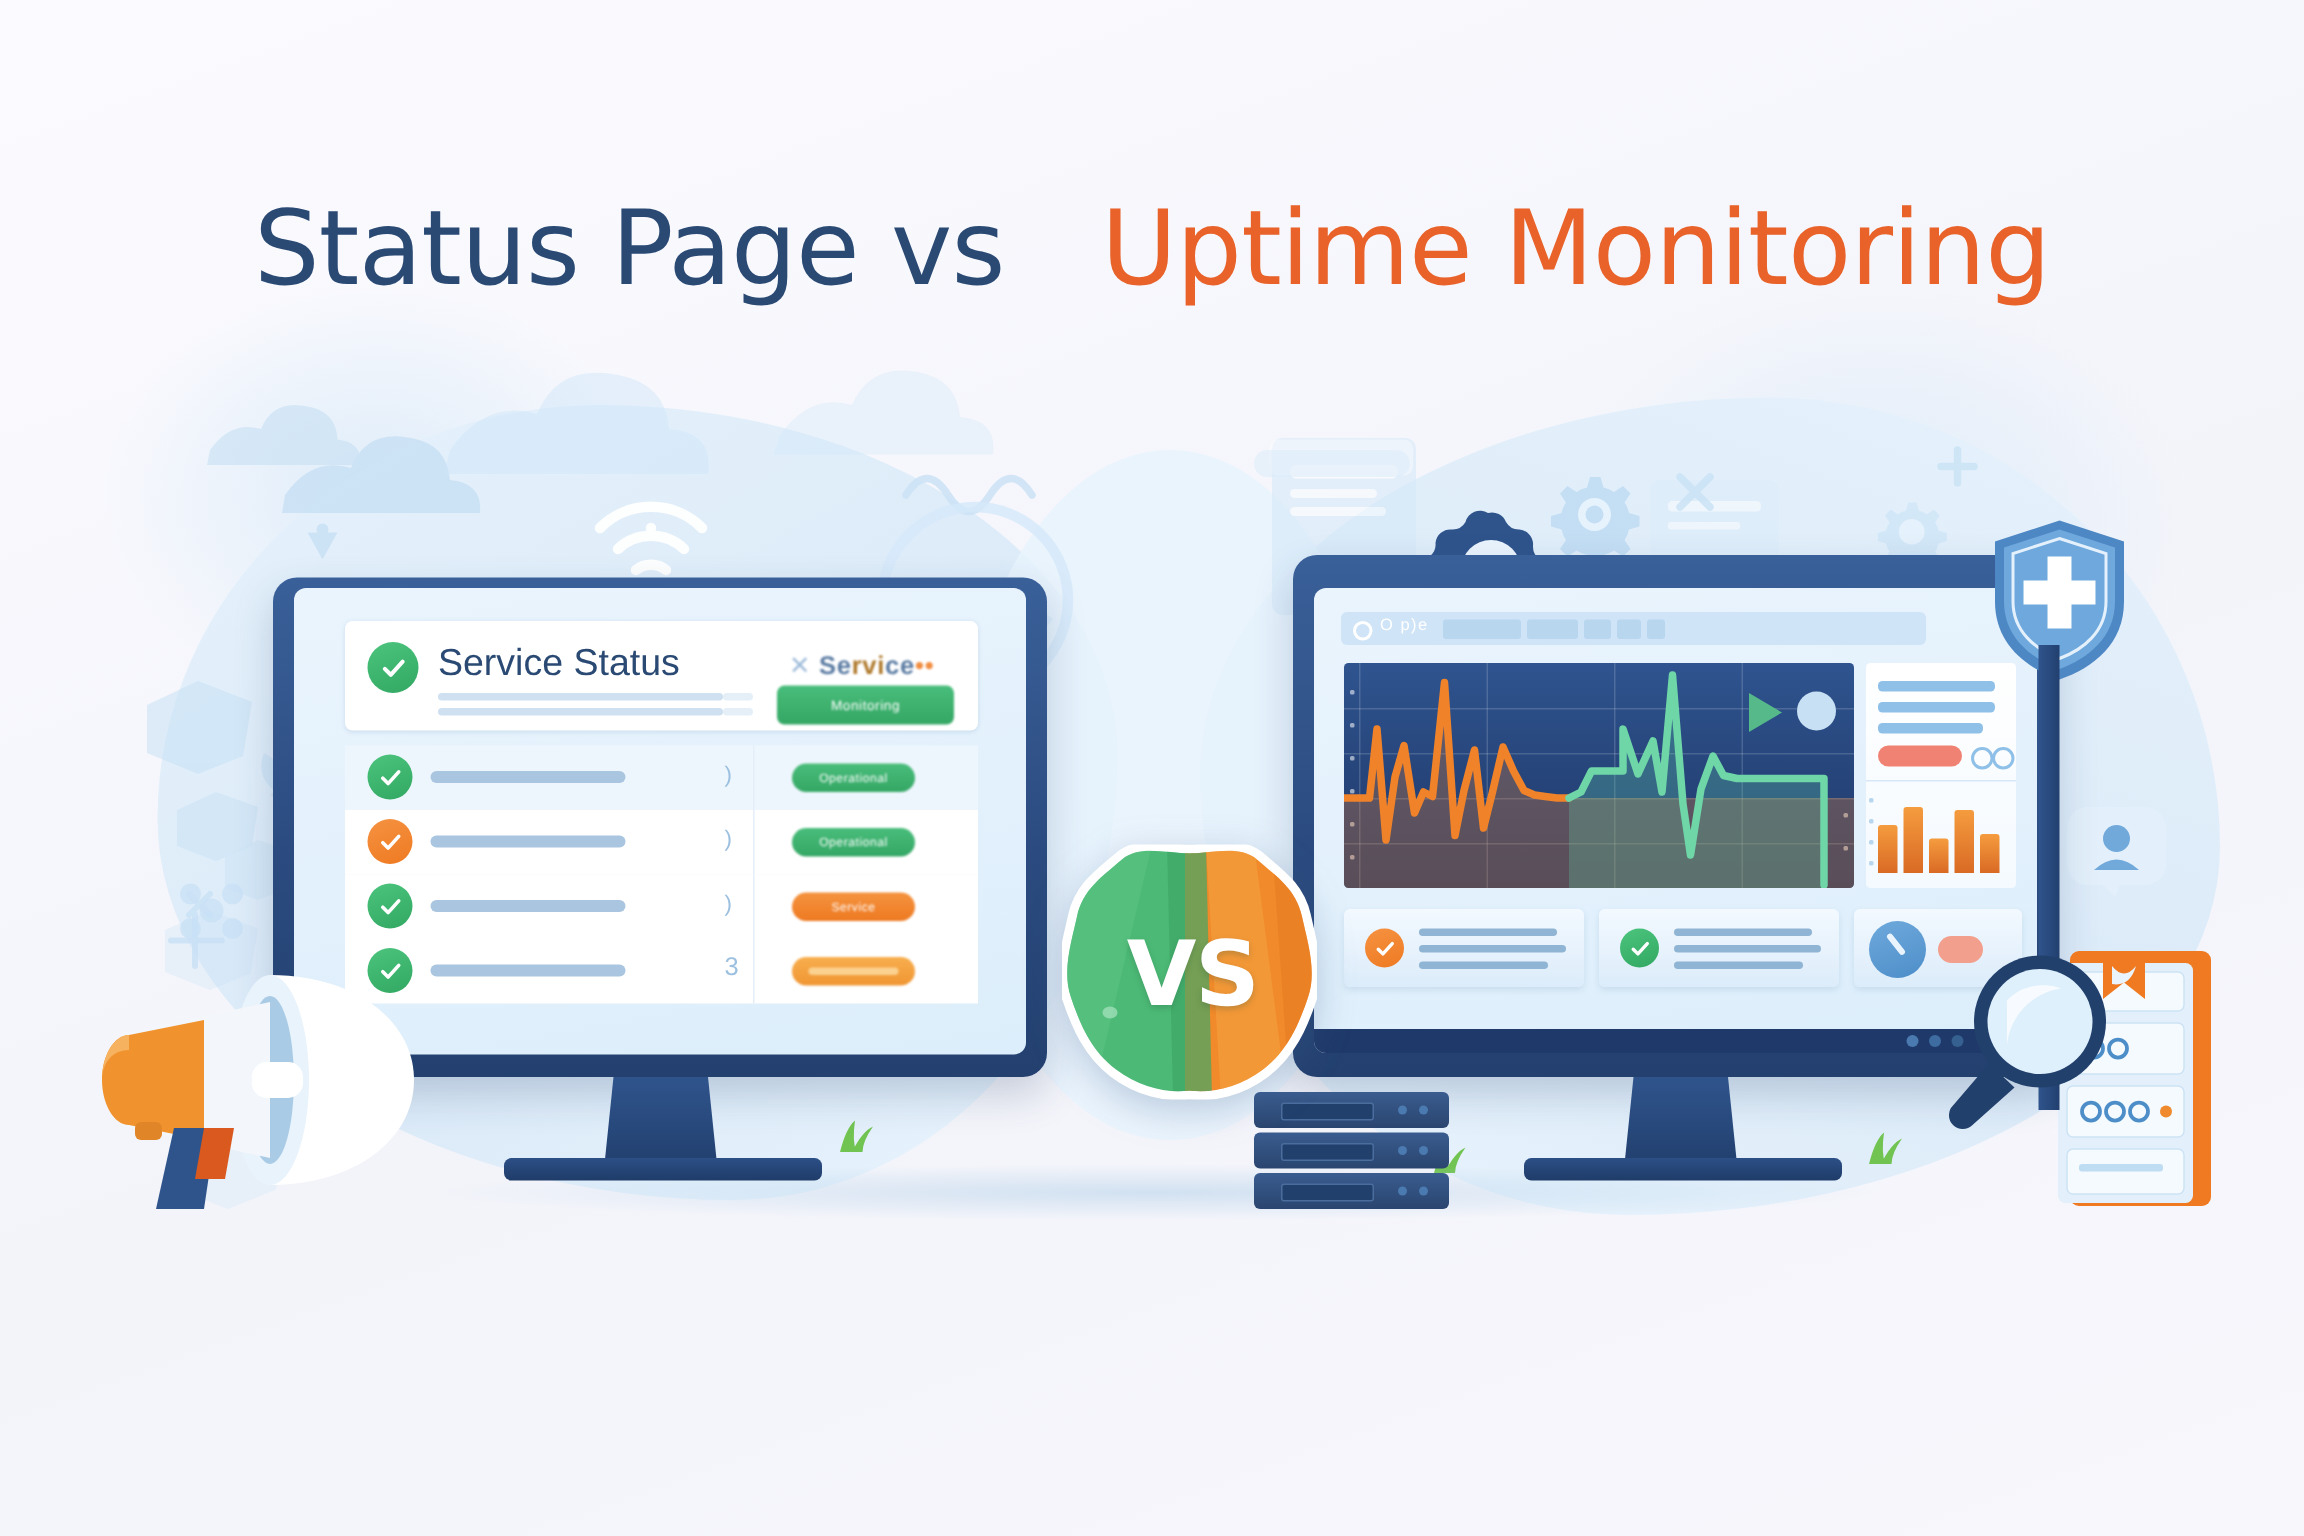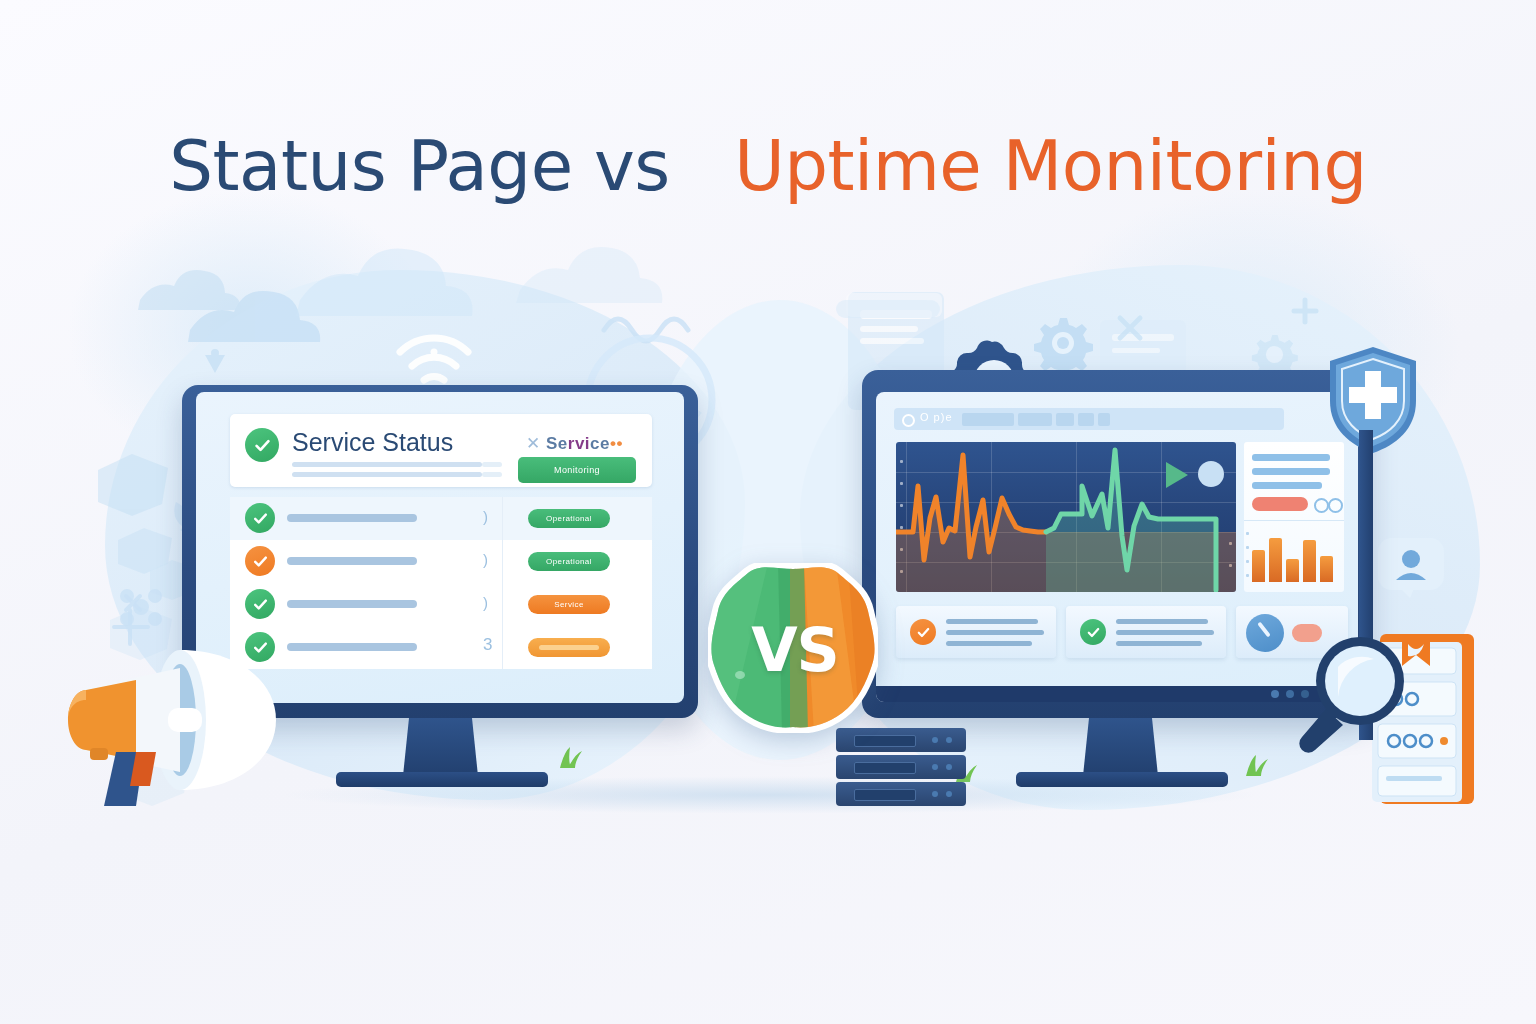--- a/index.html
+++ b/index.html
@@ -304,21 +304,21 @@
       <div class="sp-card" style="left:34px;top:22px;width:422px;height:73px;">
         <div class="check green" style="left:15px;top:14px;width:34px;height:34px;">
           <svg width="19" height="19" viewBox="0 0 24 24">
               <path d="M4.5 12.5 L9.5 17.5 L19.5 6.5" stroke="#fff" stroke-width="3.4" fill="none" stroke-linecap="round" stroke-linejoin="round"></path>
             </svg>
         </div>
         <div class="sp-title" style="left:62px;top:14px;font-size:25px;">Service Status</div>
         <div class="sp-brand" style="left:296px;top:19px;font-size:17px;">
           <span style="color:#8fb1d4;font-weight:normal;">✕</span>
           
-          <span style="color:#3f6593;">Se</span><span style="color:#701a75;">rvi</span><span style="color:#3f6593;">ce</span><span class="dot">••</span>
+          <span style="color:#3f6593;">Se</span><span style="color:#a16207;">rvi</span><span style="color:#3f6593;">ce</span><span class="dot">••</span>
         </div>
         <div class="skel" style="left:62px;top:48px;width:190px;height:5px;"></div>
         <div class="skel" style="left:62px;top:58px;width:190px;height:5px;"></div>
         <div class="skel" style="left:252px;top:48px;width:20px;height:5px;background:#e4eff8;"></div>
         <div class="skel" style="left:252px;top:58px;width:20px;height:5px;background:#e4eff8;"></div>
         <div class="pill green" style="left:288px;top:43px;width:118px;height:26px;border-radius:5px;font-size:9px;">Monitoring</div>
       </div>
 
       <div class="row alt" style="left:34px;top:105px;width:422px;height:43px;">
         <div class="check green" style="left:15px;top:6px;width:30px;height:30px;">

